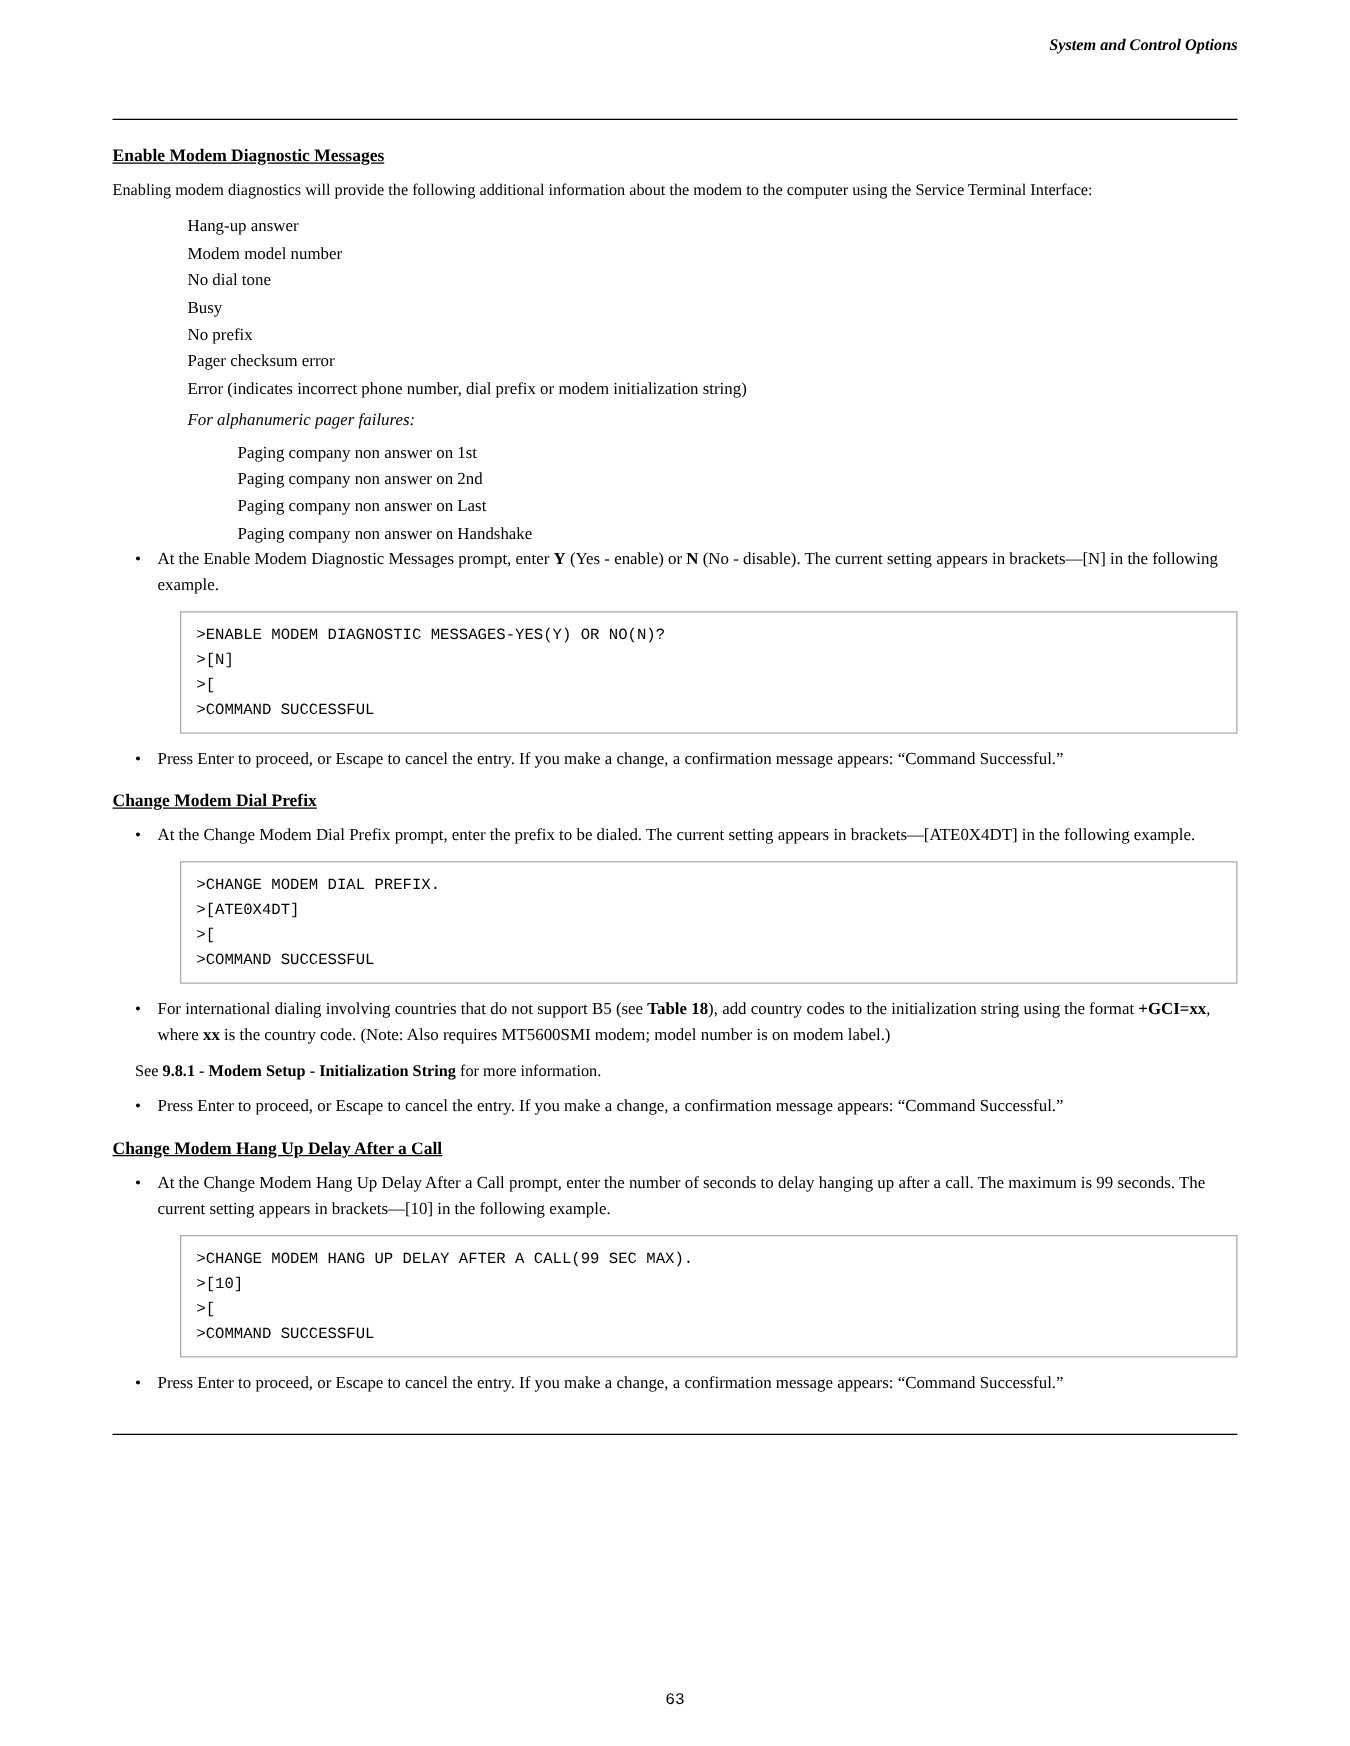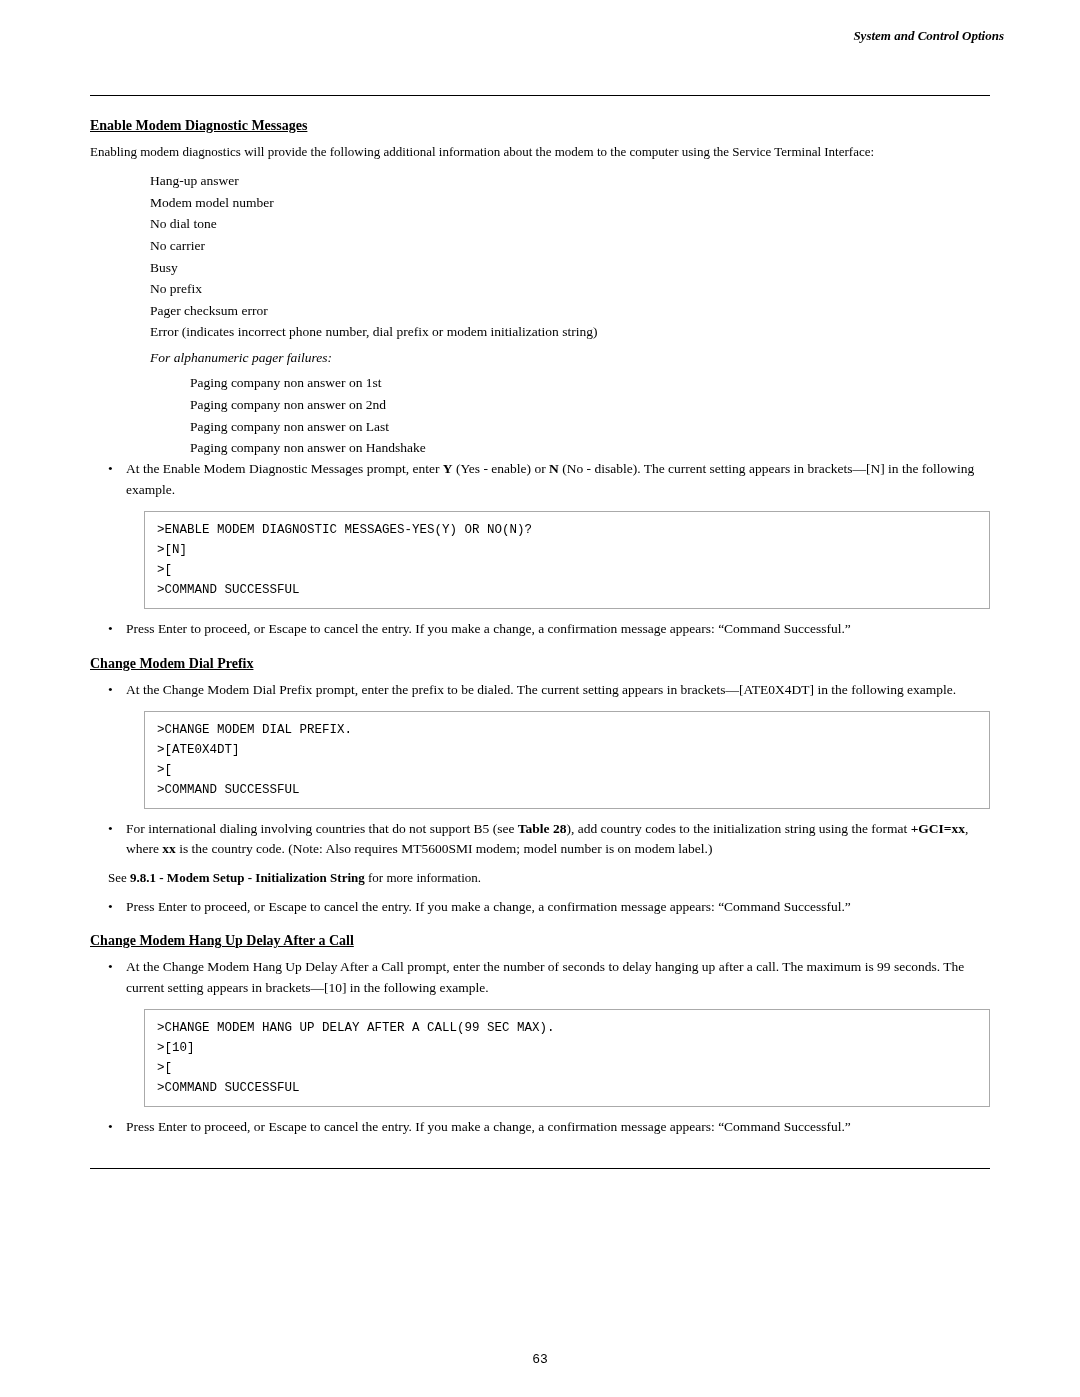--- a/index.html
+++ b/index.html
@@ -18,21 +18,21 @@
       width: 1080px;
       min-height: 1397px;
       padding: 55px 90px 70px 90px;
       position: relative;
     }
 
     
     .page-header {
       position: absolute;
       top: 28px;
-      right: 76px;
+      right: 90px;
       font-style: italic;
       font-size: 13px;
       font-weight: bold;
     }
 
     .header-rule {
       border: none;
       border-top: 1px solid #000;
       margin-bottom: 22px;
       margin-top: 40px;
@@ -134,21 +134,20 @@
 
   <div class="section-gap">
     <div class="section-title">Enable Modem Diagnostic Messages</div>
 
     <div class="body-text">Enabling modem diagnostics will provide the following additional information about the modem to the computer using the Service Terminal Interface:</div>
 
     <div class="list-block">
       <div class="list-item">Hang-up answer</div>
       <div class="list-item">Modem model number</div>
       <div class="list-item">No dial tone</div>
-      <div class="list-item">No carrier</div>
       <div class="list-item">Busy</div>
       <div class="list-item">No prefix</div>
       <div class="list-item">Pager checksum error</div>
       <div class="list-item">Error (indicates incorrect phone number, dial prefix or modem initialization string)</div>
     </div>
 
     <div class="list-block">
       <div class="list-item italic">For alphanumeric pager failures:</div>
     </div>
 
@@ -177,21 +176,21 @@
 
     <div class="bullet-item section-gap-sm">
       <span>At the Change Modem Dial Prefix prompt, enter the prefix to be dialed. The current setting appears in brackets—[ATE0X4DT] in the following example.</span>
       <div class="code-block">&gt;CHANGE MODEM DIAL PREFIX.
 &gt;[ATE0X4DT]
 &gt;[
 &gt;COMMAND SUCCESSFUL</div>
     </div>
 
     <div class="bullet-item section-gap-sm">
-      <span>For international dialing involving countries that do not support B5 (see <strong>Table 28</strong>), add country codes to the initialization string using the format <strong>+GCI=xx</strong>, where <strong>xx</strong> is the country code. (Note: Also requires MT5600SMI modem; model number is on modem label.)</span>
+      <span>For international dialing involving countries that do not support B5 (see <strong>Table 18</strong>), add country codes to the initialization string using the format <strong>+GCI=xx</strong>, where <strong>xx</strong> is the country code. (Note: Also requires MT5600SMI modem; model number is on modem label.)</span>
     </div>
 
     <div class="body-text" style="margin-left: 18px;">
       See <strong>9.8.1 - Modem Setup - Initialization String</strong> for more information.
     </div>
 
     <div class="bullet-item section-gap">
       <span>Press Enter to proceed, or Escape to cancel the entry. If you make a change, a confirmation message appears: “Command Successful.”</span>
     </div>
   </div>

